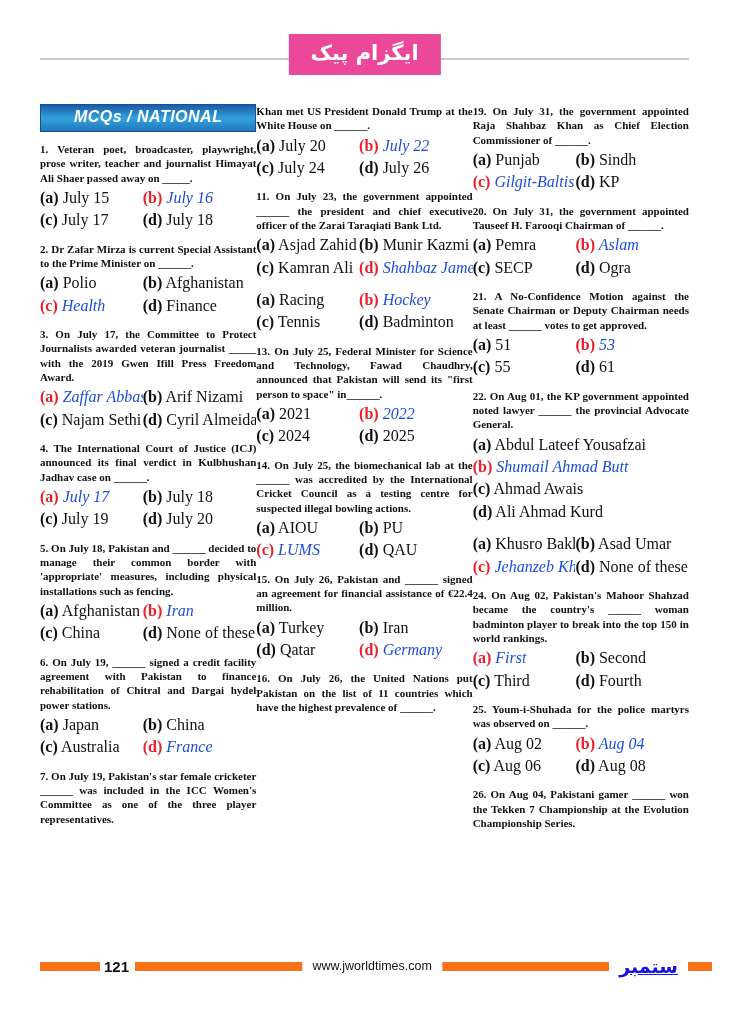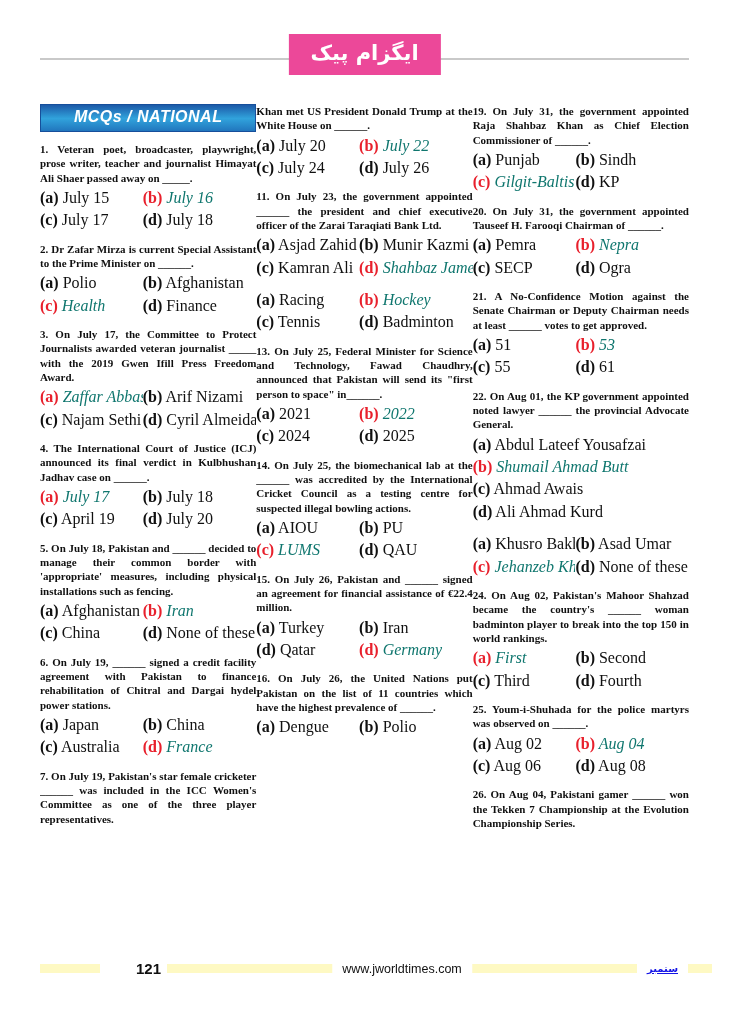--- a/index.html
+++ b/index.html
@@ -25,34 +25,34 @@
     font-size:16px;text-align:center;padding:3px 0 5px;margin:0 0 10px;letter-spacing:.5px;
   }
   .question{margin:0 0 10px;}
   .q-text{font-weight:bold;text-align:justify;margin:0 0 2px;font-size:11px;line-height:1.3;}
   .opts{font-size:16px;line-height:1.4;}
   .opts.cols2{display:grid;grid-template-columns:47.5% 52.5%;}
   .opts.cols1 .opt{display:block;}
   .opt{white-space:nowrap;overflow:hidden;}
   .opt .ol{font-weight:bold;}
   .opt.ans .ol{color:#e8202c;}
-  .opt.ans .ot{color:#0f766e;font-style:italic;}
+  .opt.ans .ot{color:#1d4ed8;font-style:italic;}
   
   .footer{position:absolute;left:40px;right:17px;bottom:47px;display:flex;align-items:center;}
-  .fbar{height:9px;background:#fef9c3;}
+  .fbar{height:9px;background:#f97316;}
   .fbar.short{width:60px;}
-  .fnum{font-family:"Liberation Sans",sans-serif;font-weight:bold;font-size:15px;padding:0 6px 0 4px;margin-left:32px;}
+  .fnum{font-family:"Liberation Sans",sans-serif;font-weight:bold;font-size:15px;padding:0 6px 0 4px;}
   .fbar.long{flex:1;position:relative;margin-right:10px;}
   .fsite{
     position:absolute;left:50%;top:50%;transform:translate(-50%,-50%);
     background:#ffffff;padding:0 10px;font-family:"Liberation Sans",sans-serif;
     font-size:12.5px;color:#111;white-space:nowrap;
   }
   .fmonth{
-    color:#1414e6;font-family:"DejaVu Sans",sans-serif;font-size:10px;font-weight:bold;
+    color:#1414e6;font-family:"DejaVu Sans",sans-serif;font-size:19px;font-weight:bold;
     text-decoration:underline;margin-right:10px;white-space:nowrap;
   }
   .fbar.tiny{width:24px;}
 </style>
 </head>
 <body>
 
 <div class="banner-row">
   <div class="banner-line"></div>
   <div class="banner-box" dir="rtl">ایگزام پیک</div>
@@ -86,21 +86,21 @@
           <div class="opt"><span class="ol">(b)</span><span class="ot"> Arif Nizami</span></div>
           <div class="opt"><span class="ol">(c)</span><span class="ot"> Najam Sethi</span></div>
           <div class="opt"><span class="ol">(d)</span><span class="ot"> Cyril Almeida</span></div>
         </div>
       </div>
       <div class="question">
         <p class="q-text">4. The International Court of Justice (ICJ) announced its final verdict in Kulbhushan Jadhav case on ______.</p>
         <div class="opts cols2">
           <div class="opt ans"><span class="ol">(a)</span><span class="ot"> July 17</span></div>
           <div class="opt"><span class="ol">(b)</span><span class="ot"> July 18</span></div>
-          <div class="opt"><span class="ol">(c)</span><span class="ot"> April 19</span></div>
+          <div class="opt"><span class="ol">(c)</span><span class="ot"> July 19</span></div>
           <div class="opt"><span class="ol">(d)</span><span class="ot"> July 20</span></div>
         </div>
       </div>
       <div class="question">
         <p class="q-text">5. On July 18, Pakistan and ______ decided to manage their common border with 'appropriate' measures, including physical installations such as fencing.</p>
         <div class="opts cols2">
           <div class="opt"><span class="ol">(a)</span><span class="ot"> Afghanistan</span></div>
           <div class="opt ans"><span class="ol">(b)</span><span class="ot"> Iran</span></div>
           <div class="opt"><span class="ol">(c)</span><span class="ot"> China</span></div>
           <div class="opt"><span class="ol">(d)</span><span class="ot"> None of these</span></div>
@@ -168,41 +168,37 @@
         <p class="q-text">15. On July 26, Pakistan and ______ signed an agreement for financial assistance of €22.4 million.</p>
         <div class="opts cols2">
           <div class="opt"><span class="ol">(a)</span><span class="ot"> Turkey</span></div>
           <div class="opt"><span class="ol">(b)</span><span class="ot"> Iran</span></div>
           <div class="opt"><span class="ol">(d)</span><span class="ot"> Qatar</span></div>
           <div class="opt ans"><span class="ol">(d)</span><span class="ot"> Germany</span></div>
         </div>
       </div>
       <div class="question">
         <p class="q-text">16. On July 26, the United Nations put Pakistan on the list of 11 countries which have the highest prevalence of ______.</p>
-        <div class="opts cols2">
-          <div class="opt"><span class="ol">(a)</span><span class="ot"> Dengue</span></div>
-          <div class="opt"><span class="ol">(b)</span><span class="ot"> Polio</span></div>
-        </div>
       </div>
     </div>
   <div class="col">
       <div class="question">
         <p class="q-text">19. On July 31, the government appointed Raja Shahbaz Khan as Chief Election Commissioner of ______.</p>
         <div class="opts cols2">
           <div class="opt"><span class="ol">(a)</span><span class="ot"> Punjab</span></div>
           <div class="opt"><span class="ol">(b)</span><span class="ot"> Sindh</span></div>
           <div class="opt ans"><span class="ol">(c)</span><span class="ot"> Gilgit-Baltistan</span></div>
           <div class="opt"><span class="ol">(d)</span><span class="ot"> KP</span></div>
         </div>
       </div>
       <div class="question">
         <p class="q-text">20. On July 31, the government appointed Tauseef H. Farooqi Chairman of ______.</p>
         <div class="opts cols2">
           <div class="opt"><span class="ol">(a)</span><span class="ot"> Pemra</span></div>
-          <div class="opt ans"><span class="ol">(b)</span><span class="ot"> Nepra</span></div>
+          <div class="opt ans"><span class="ol">(b)</span><span class="ot"> Aslam</span></div>
           <div class="opt"><span class="ol">(c)</span><span class="ot"> SECP</span></div>
           <div class="opt"><span class="ol">(d)</span><span class="ot"> Ogra</span></div>
         </div>
       </div>
       <div class="question">
         <p class="q-text">21. A No-Confidence Motion against the Senate Chairman or Deputy Chairman needs at least ______ votes to get approved.</p>
         <div class="opts cols2">
           <div class="opt"><span class="ol">(a)</span><span class="ot"> 51</span></div>
           <div class="opt ans"><span class="ol">(b)</span><span class="ot"> 53</span></div>
           <div class="opt"><span class="ol">(c)</span><span class="ot"> 55</span></div>

